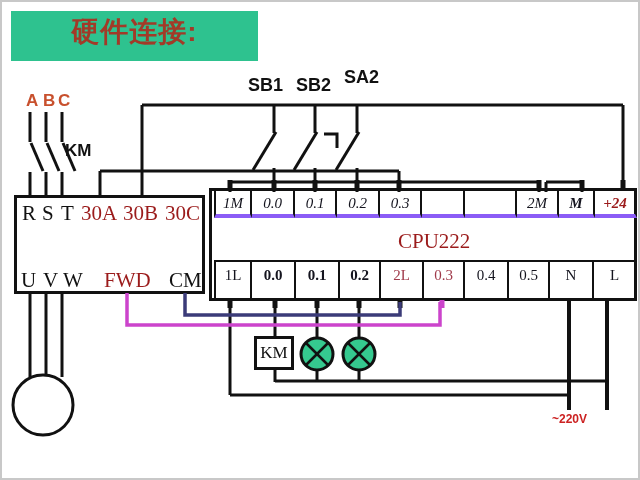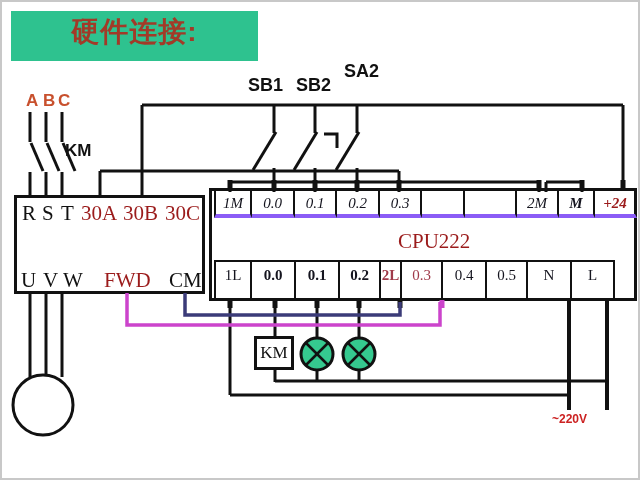--- a/index.html
+++ b/index.html
@@ -42,21 +42,21 @@
   </div>
 
   <span class="abs sans phase" style="left:24px;top:89px">A</span>
   <span class="abs sans phase" style="left:41px;top:89px">B</span>
   <span class="abs sans phase" style="left:56px;top:89px">C</span>
 
   <span class="abs sans kmlabel" style="left:63px;top:139px">KM</span>
 
   <span class="abs sans swlabel" style="left:246px;top:73px">SB1</span>
   <span class="abs sans swlabel" style="left:294px;top:73px">SB2</span>
-  <span class="abs sans swlabel" style="left:342px;top:59px">SA2</span>
+  <span class="abs sans swlabel" style="left:342px;top:65px">SA2</span>
 
   <div class="box" style="left:12px;top:193px;width:191px;height:99px">
     <span class="abs t21" style="left:5px;top:5px">R</span>
     <span class="abs t21" style="left:25px;top:5px">S</span>
     <span class="abs t21" style="left:44px;top:5px">T</span>
     <span class="abs t21 red" style="left:64px;top:5px">30A</span>
     <span class="abs t21 red" style="left:106px;top:5px">30B</span>
     <span class="abs t21 red" style="left:148px;top:5px">30C</span>
     <span class="abs t21" style="left:4px;top:72px">U</span>
     <span class="abs t21" style="left:26px;top:72px">V</span>
@@ -77,21 +77,21 @@
       <div class="cell" style="width: 42px;">2M</div>
       <div class="cell bold" style="width: 36px;">M</div>
       <div class="cell bold c-red" style="width: 42px;">+24</div>
     </div>
   <span class="abs model" style="left:396px;top:227px">CPU222</span>
   <div class="row row-bottom" style="left:212px;top:258px">
       <div class="cell" style="width: 38px;">1L</div>
       <div class="cell bold" style="width: 44px;">0.0</div>
       <div class="cell bold" style="width: 44px;">0.1</div>
       <div class="cell bold" style="width: 41px;">0.2</div>
-      <div class="cell c-rose" style="width: 21px; font-weight: bold;">2L</div>
+      <div class="cell c-rose" style="width: 43px;">2L</div>
       <div class="cell c-rose" style="width: 41px;">0.3</div>
       <div class="cell" style="width: 44px;">0.4</div>
       <div class="cell" style="width: 41px;">0.5</div>
       <div class="cell" style="width: 44px;">N</div>
       <div class="cell" style="width: 43px;">L</div>
     </div>
 
   <div class="box kmbox">
     <span>KM</span>
   </div>

